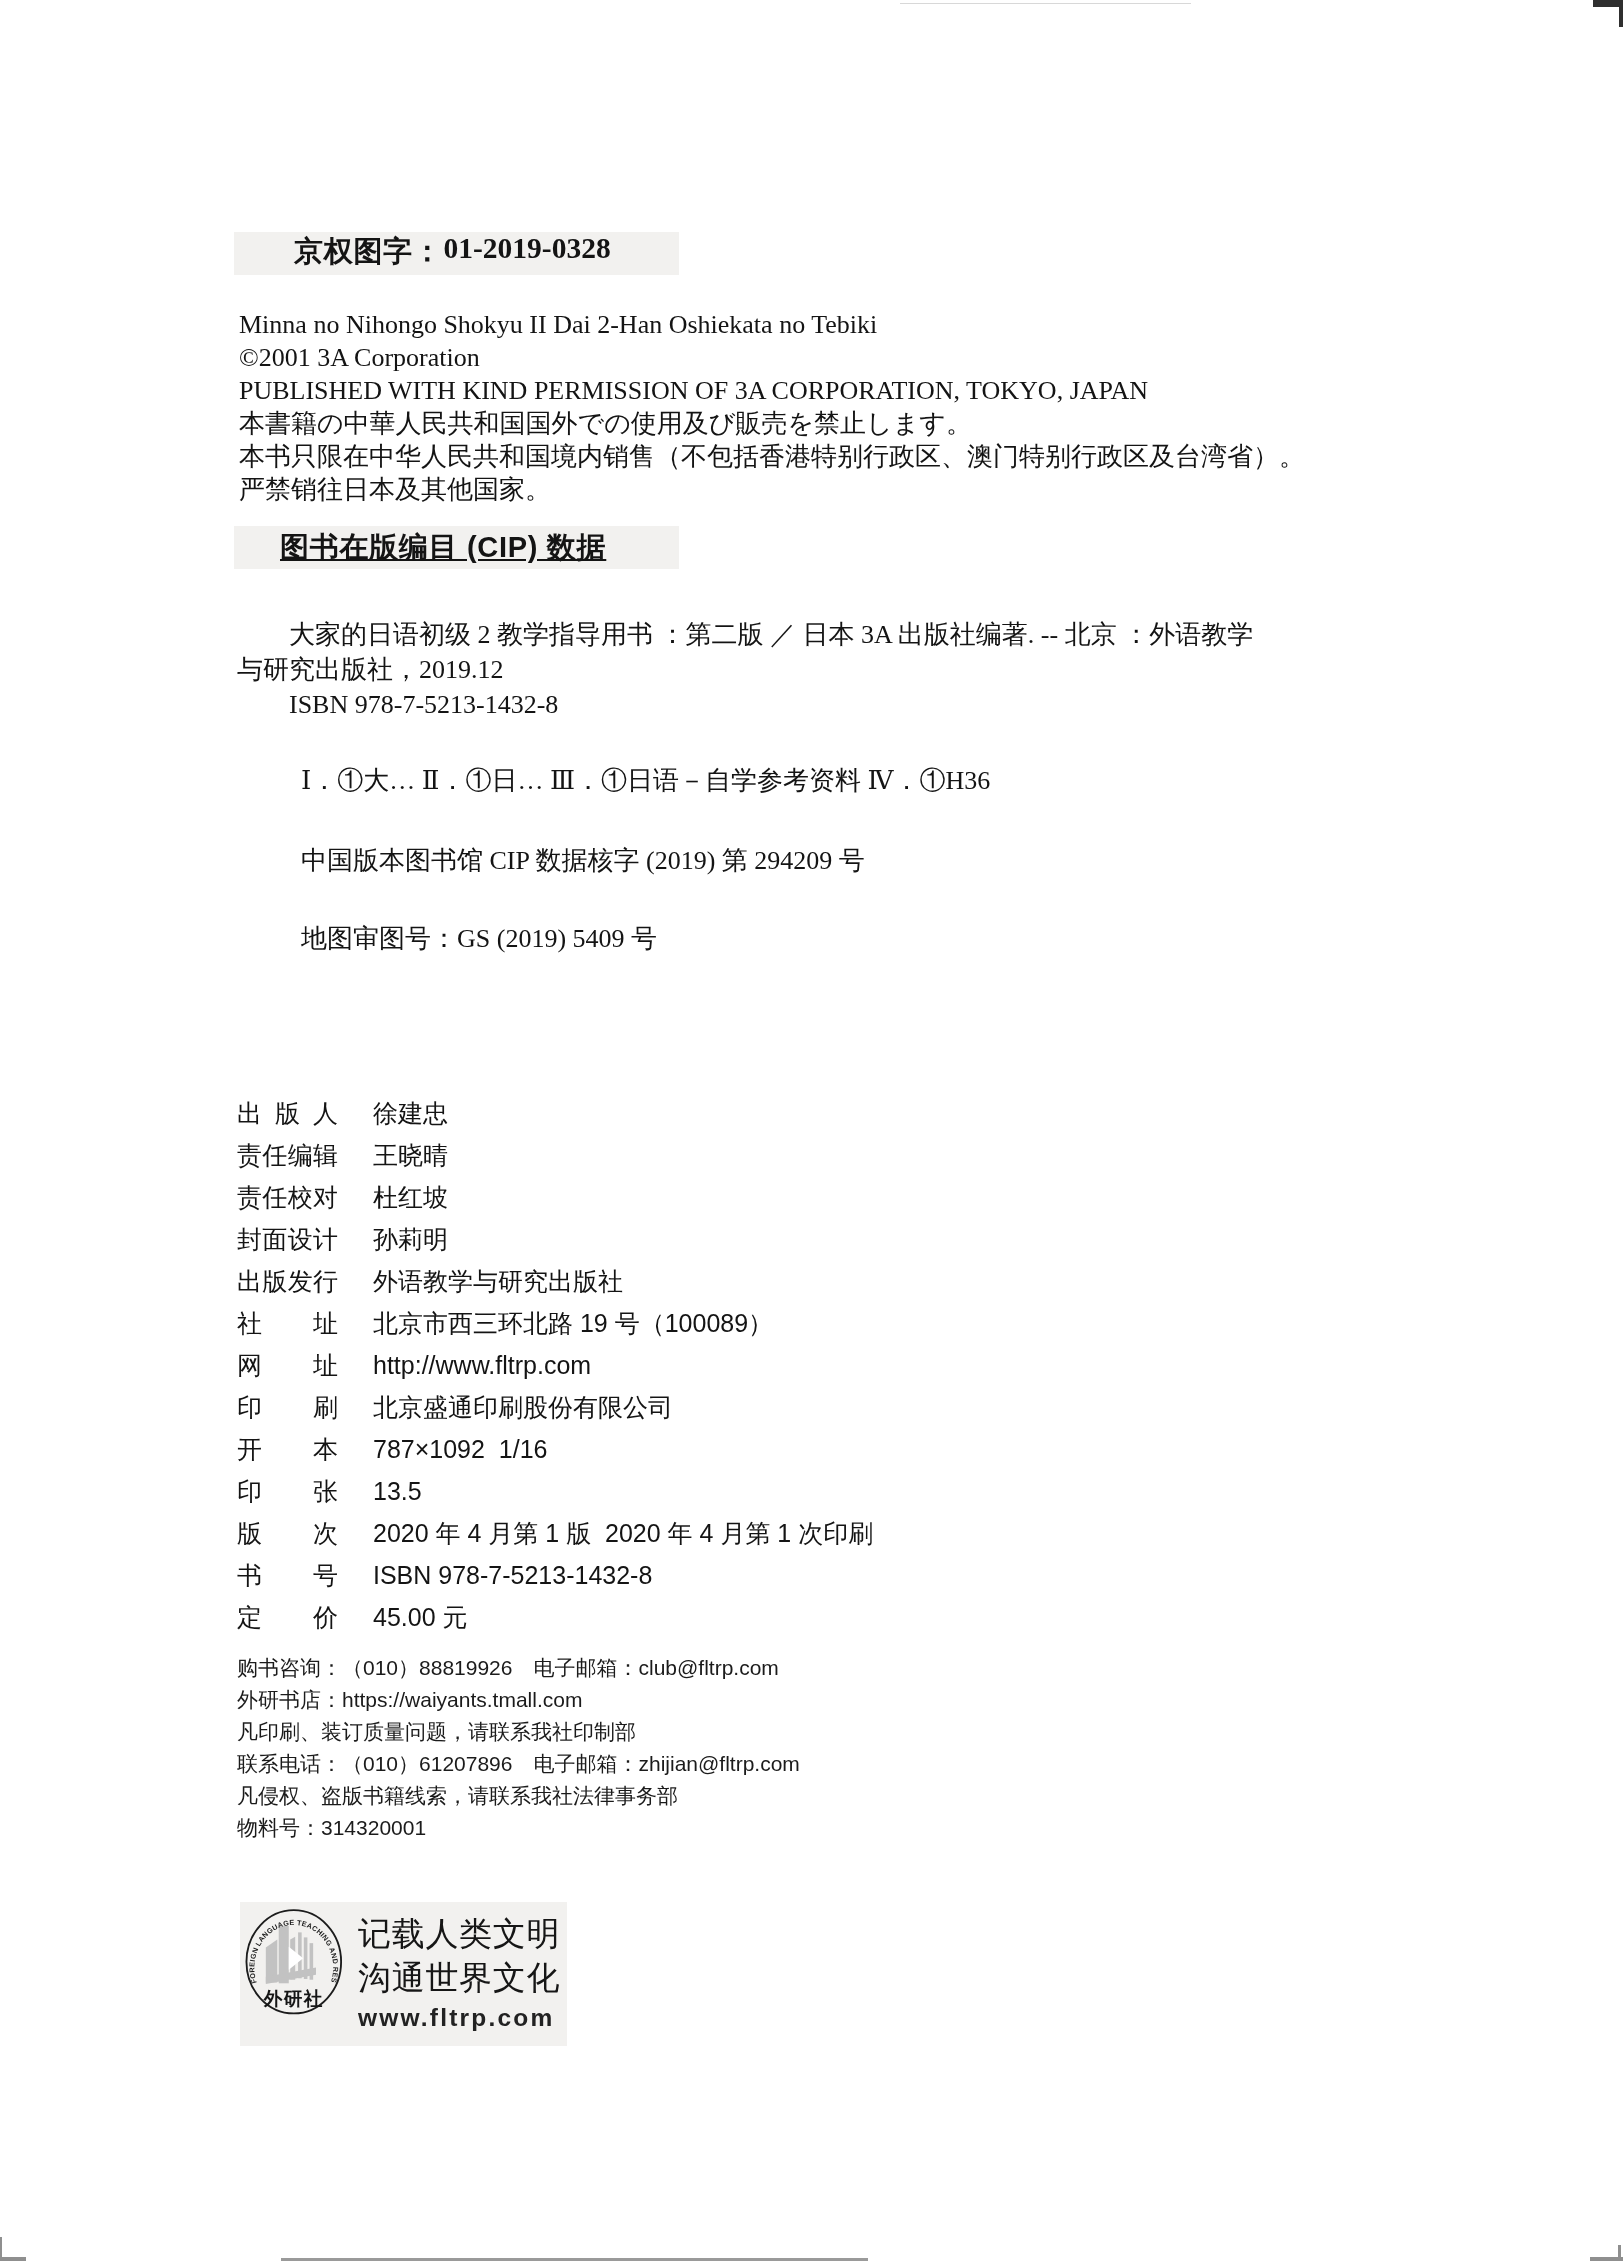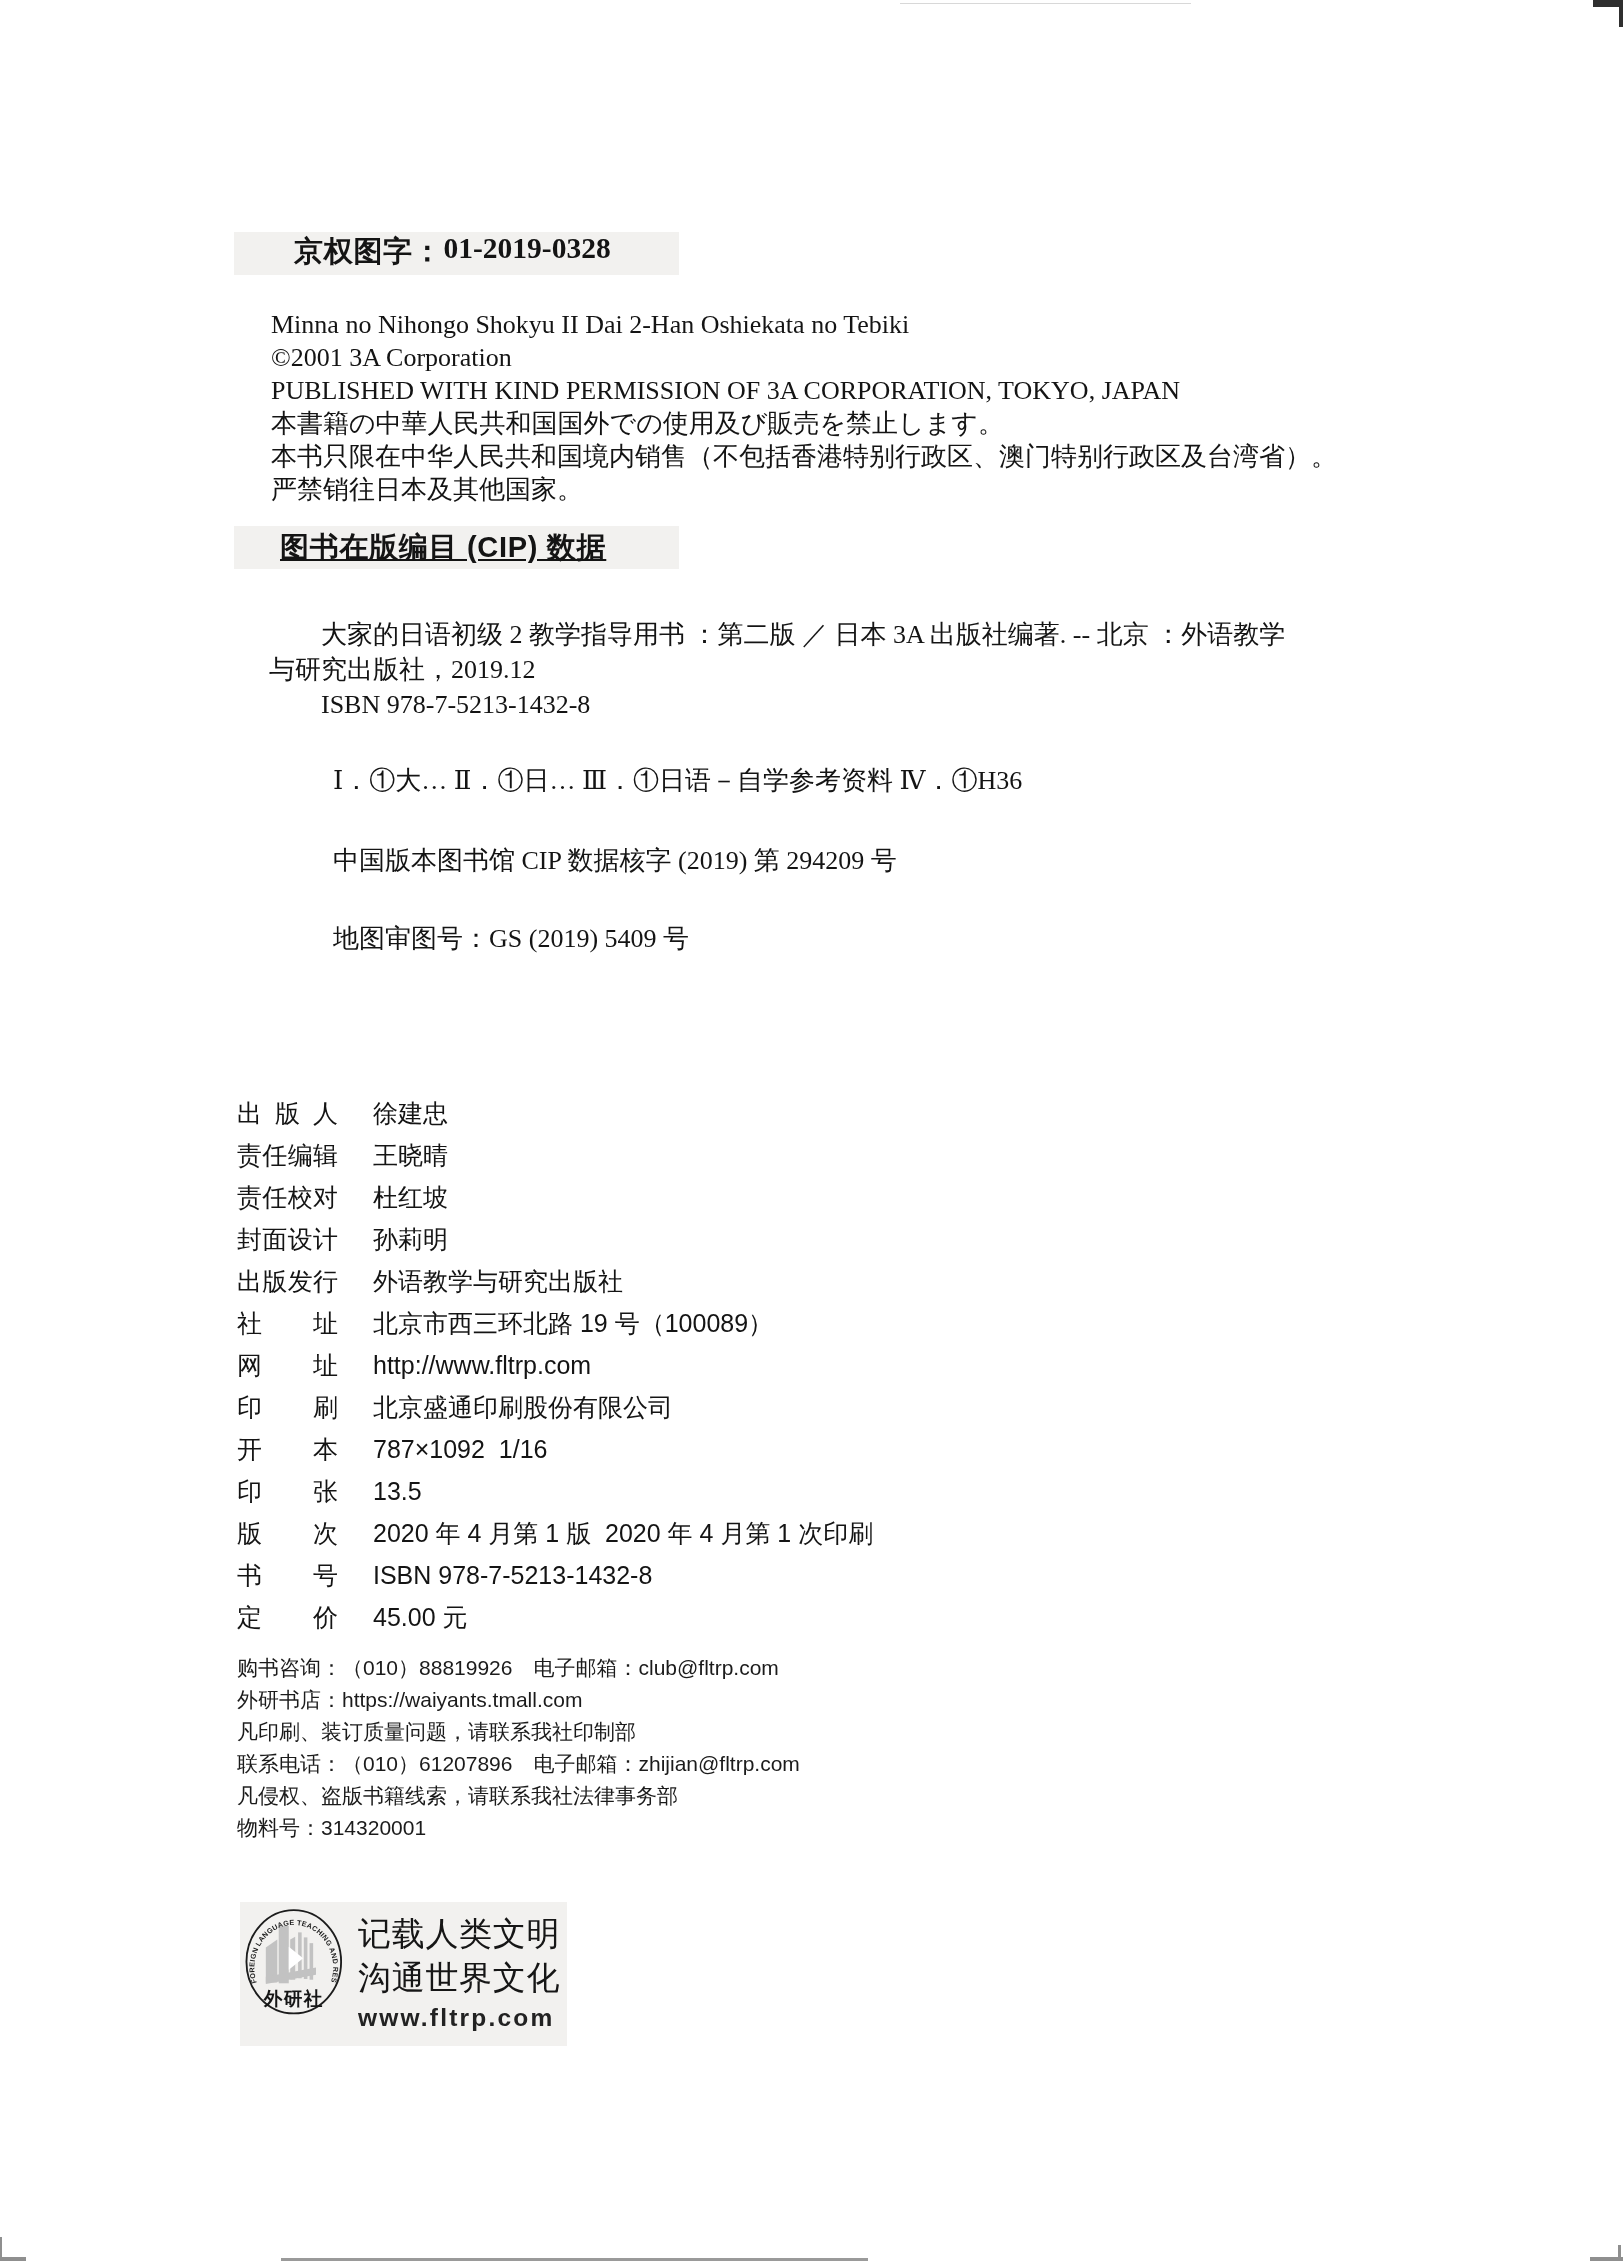--- a/index.html
+++ b/index.html
@@ -1,21 +1,21 @@
 <!DOCTYPE html>
 <html style="font-size:11.5px"><head>
 <meta charset="utf-8">
 <style>
   html,body{margin:0;padding:0;background:#ffffff;}
   .page{
     position:relative;width:1624px;height:2261px;background:#ffffff;
     color:#141414;overflow:hidden;
     font-family:"Liberation Sans","DejaVu Sans",sans-serif;
   }
-  .serif{font-family:"Liberation Serif","DejaVu Serif",serif;margin-left:32px;}
+  .serif{font-family:"Liberation Serif","DejaVu Serif",serif;}
   .sans{font-family:"Liberation Sans","DejaVu Sans",sans-serif;}
   .abs{position:absolute;}
   .halftone{
     background-color:#f2f1ef;
     background-image:radial-gradient(#cfcdc9 0.6px, rgba(0,0,0,0) 0.6px);
     background-size:3.6px 3.6px;
   }
   
   .reg-box{left:234px;top:232px;width:445px;height:43px;display:flex;padding-left:60px;box-sizing:border-box;}
   .reg-label{font-weight:bold;font-size:29px;letter-spacing:0.7px;}

